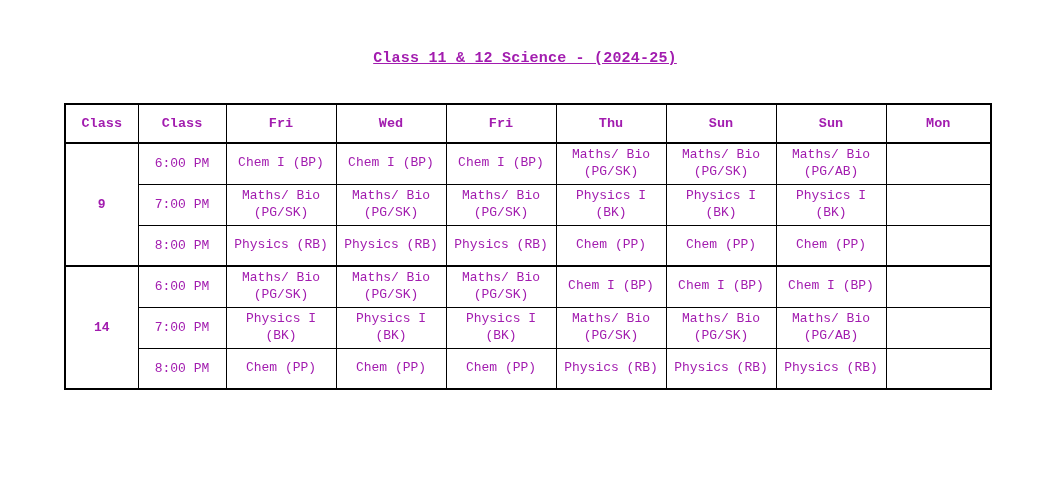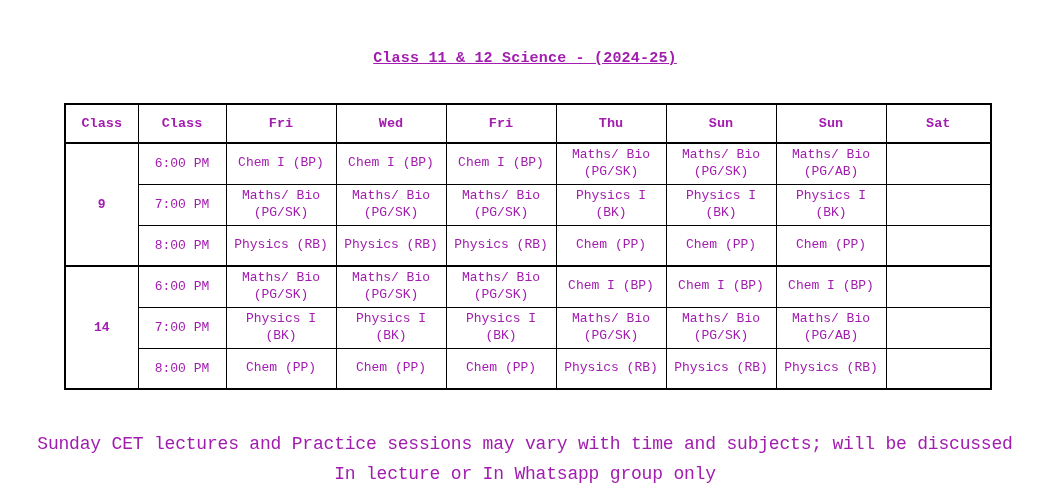--- a/index.html
+++ b/index.html
@@ -88,21 +88,21 @@
     <thead>
       <tr>
         <th>Class</th>
         <th>Class</th>
         <th>Fri</th>
         <th>Wed</th>
         <th>Fri</th>
         <th>Thu</th>
         <th>Sun</th>
         <th>Sun</th>
-        <th>Sat</th>
+        <th>Mon</th>
       </tr>
     </thead>
     <tbody>
       <tr>
         <td class="class-cell" rowspan="3">9</td>
         <td class="time-cell">6:00 PM</td>
         <td class="subject-cell">Chem I (BP)</td>
         <td class="subject-cell">Chem I (BP)</td>
         <td class="subject-cell">Chem I (BP)</td>
         <td class="subject-cell">Maths/ Bio (PG/SK)</td>
@@ -157,15 +157,14 @@
         <td class="subject-cell">Chem (PP)</td>
         <td class="subject-cell">Chem (PP)</td>
         <td class="subject-cell">Physics (RB)</td>
         <td class="subject-cell">Physics (RB)</td>
         <td class="subject-cell">Physics (RB)</td>
         <td class="subject-cell"></td>
       </tr>
     </tbody>
   </table>
 
-  <p class="footer-note">Sunday CET lectures and Practice sessions may vary with time and subjects; will be discussed In lecture or In Whatsapp group only</p>
 
 </div>
 
 </body></html>

